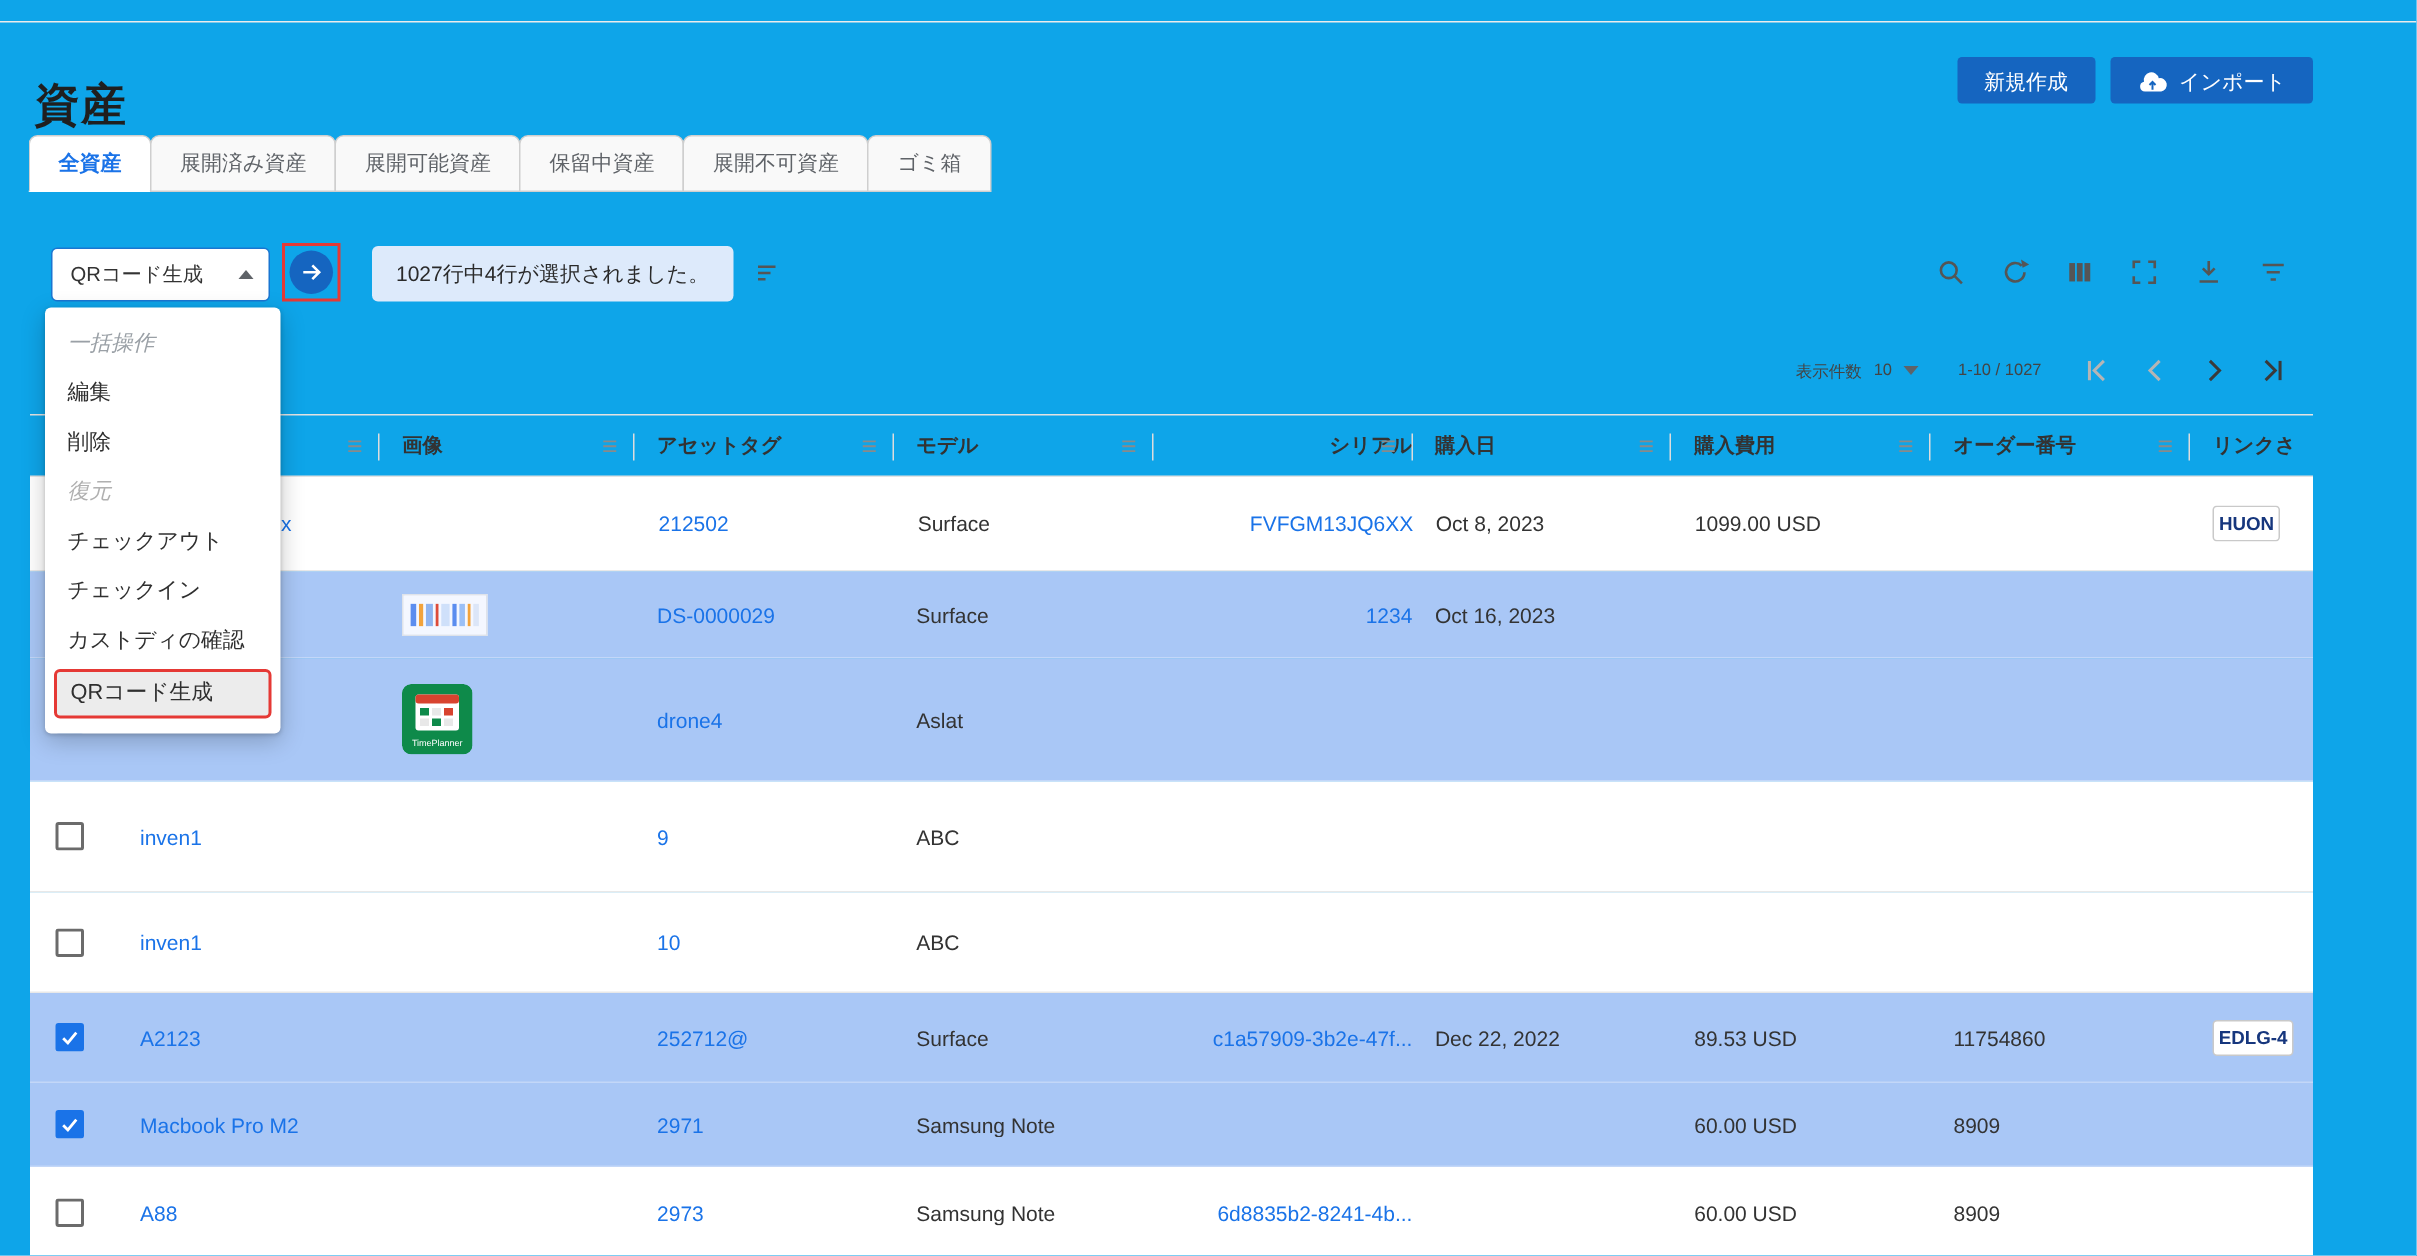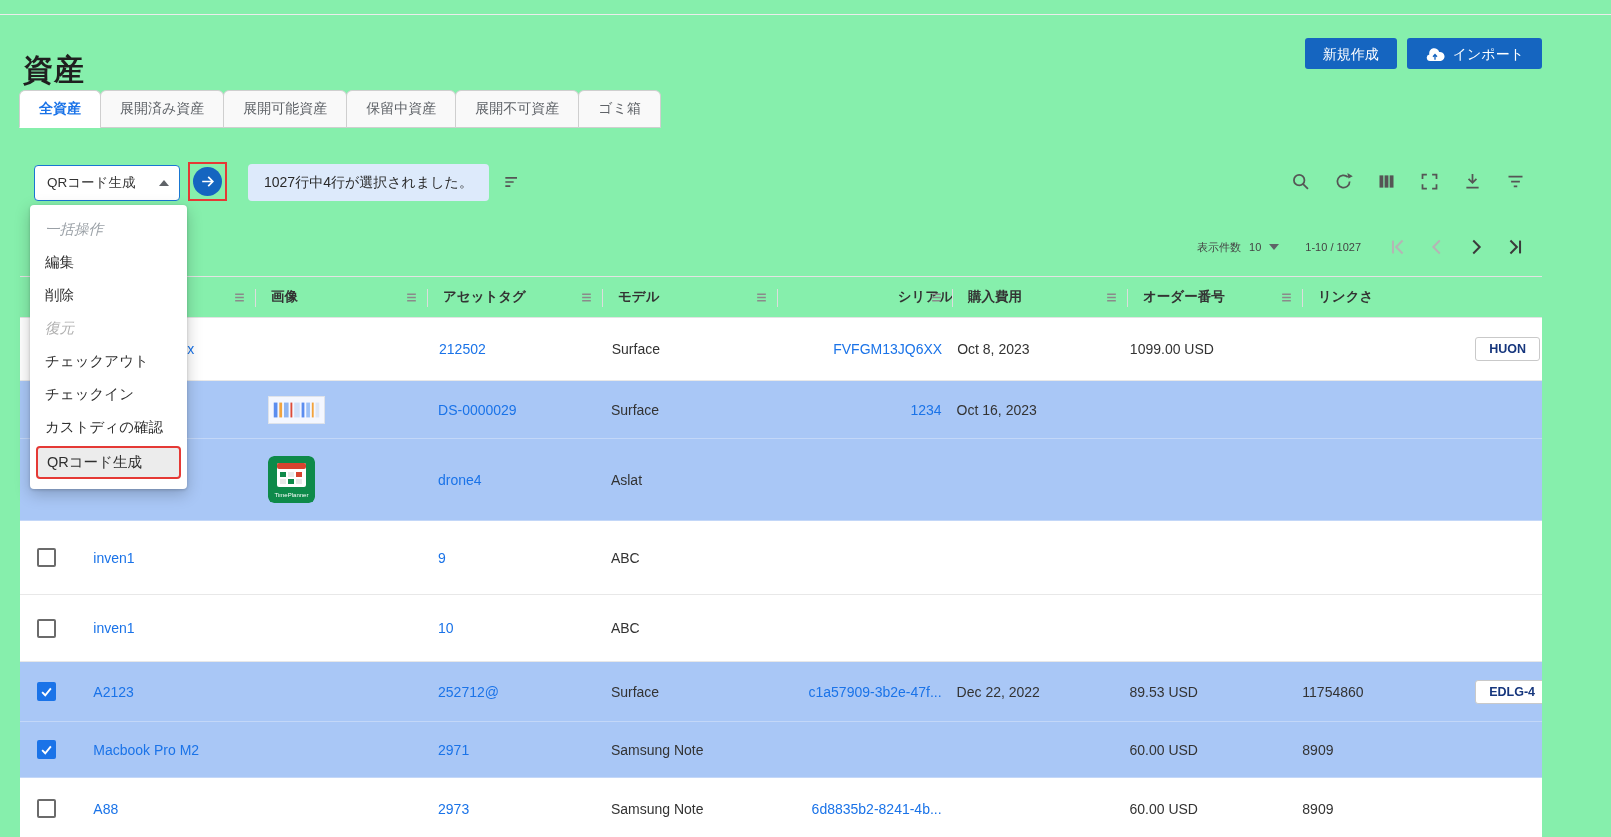--- a/index.html
+++ b/index.html
@@ -1,17 +1,17 @@
 <!DOCTYPE html>
 <html><head>
 <meta charset="utf-8">
 <style>
   * { box-sizing: border-box; }
   body { margin:0; background:#fff; font-family:"Liberation Sans","DejaVu Sans",sans-serif; }
-  .page { position:relative; width:1611px; height:837px; overflow:hidden; background:#86efac; }
+  .page { position:relative; width:1611px; height:837px; overflow:hidden; background:#0ea5e9; }
   .hairline { position:absolute; top:14px; left:0; width:100%; height:1px; background:#ececec; }
 
   .page-title { position:absolute; top:30px; left:23px; font-size:30px; font-weight:bold; color:#1f1f1f; letter-spacing:1px; }
   .header-actions { position:absolute; top:38px; right:69px; display:flex; gap:10px; }
   .btn-primary { background:#1565c0; color:#fff; border:none; border-radius:3px; font-size:14px;
                  padding:8px 18px; display:flex; gap:8px; cursor:pointer; height:31px; }
 
   .tabs { position:absolute; top:90px; left:20px; display:flex; }
   .tab { padding:9px 19px; font-size:14px; color:#5f6368; background:#f9f9f9; border:1px solid #cfcfcf;
          margin-left:-1px; border-radius:6px 6px 0 0; cursor:pointer; white-space:nowrap; }
@@ -64,21 +64,21 @@
 
   .td { display:flex; align-items:center; overflow:hidden; white-space:nowrap; }
   .link { color:#1a73e8; text-decoration:none; font-size:14px; cursor:pointer; }
   .txt { font-size:14px; color:#333; }
   .shift-right { padding-left:100px; }
 
   .cb { width:19px; height:19px; border:2px solid #6b6b6b; border-radius:2px; background:transparent; cursor:pointer; }
   .cb.checked { background:#1a73e8; border-color:#1a73e8; display:flex; align-items:center; justify-content:center; }
 
   .badge { display:inline-block; background:#fff; border:1px solid #c9c9c9; border-radius:3px;
-           padding:4px 13px; font-size:12.5px; font-weight:bold; color:#16367d; white-space:nowrap; }
+           padding:4px 3px; font-size:12.5px; font-weight:bold; color:#16367d; white-space:nowrap; }
 
   .thumb-barcode { width:57px; height:28px; border:1px solid #dfe3ea; background:#f4f7ff; }
   .thumb-app { width:47px; height:47px; border-radius:6px; overflow:hidden; }
 
   
   .menu { position:absolute; left:30px; top:205px; width:157px; background:#fff; border-radius:4px;
           box-shadow:0 1px 3px rgba(0,0,0,.18), 0 5px 16px rgba(0,0,0,.22); padding:8px 0; z-index:30; }
   .menu-item { padding:8px 15px; font-size:14.5px; color:#2f2f2f; cursor:pointer; line-height:17px; }
   .menu-item.section { color:#9aa0a6; font-style:italic; cursor:default; }
   .menu-item.disabled { color:#b0b0b0; font-style:italic; cursor:default; }
@@ -241,20 +241,27 @@
               </svg></span>
           <span class="sep"></span>
         </div>
         <div class="th c-serial">
           <span>シリアル</span>
           <span class="colmenu"><svg viewBox="0 0 24 24" width="13" height="13">
                 <path d="M4 6h16M4 12h16M4 18h16" stroke="#8a8a8a" stroke-width="2.4"></path>
               </svg></span>
           <span class="sep"></span>
         </div>
+        <div class="th c-date">
+          <span>購入日</span>
+          <span class="colmenu"><svg viewBox="0 0 24 24" width="13" height="13">
+                <path d="M4 6h16M4 12h16M4 18h16" stroke="#8a8a8a" stroke-width="2.4"></path>
+              </svg></span>
+          <span class="sep"></span>
+        </div>
         <div class="th c-cost">
           <span>購入費用</span>
           <span class="colmenu"><svg viewBox="0 0 24 24" width="13" height="13">
                 <path d="M4 6h16M4 12h16M4 18h16" stroke="#8a8a8a" stroke-width="2.4"></path>
               </svg></span>
           <span class="sep"></span>
         </div>
         <div class="th c-order">
           <span>オーダー番号</span>
           <span class="colmenu"><svg viewBox="0 0 24 24" width="13" height="13">

